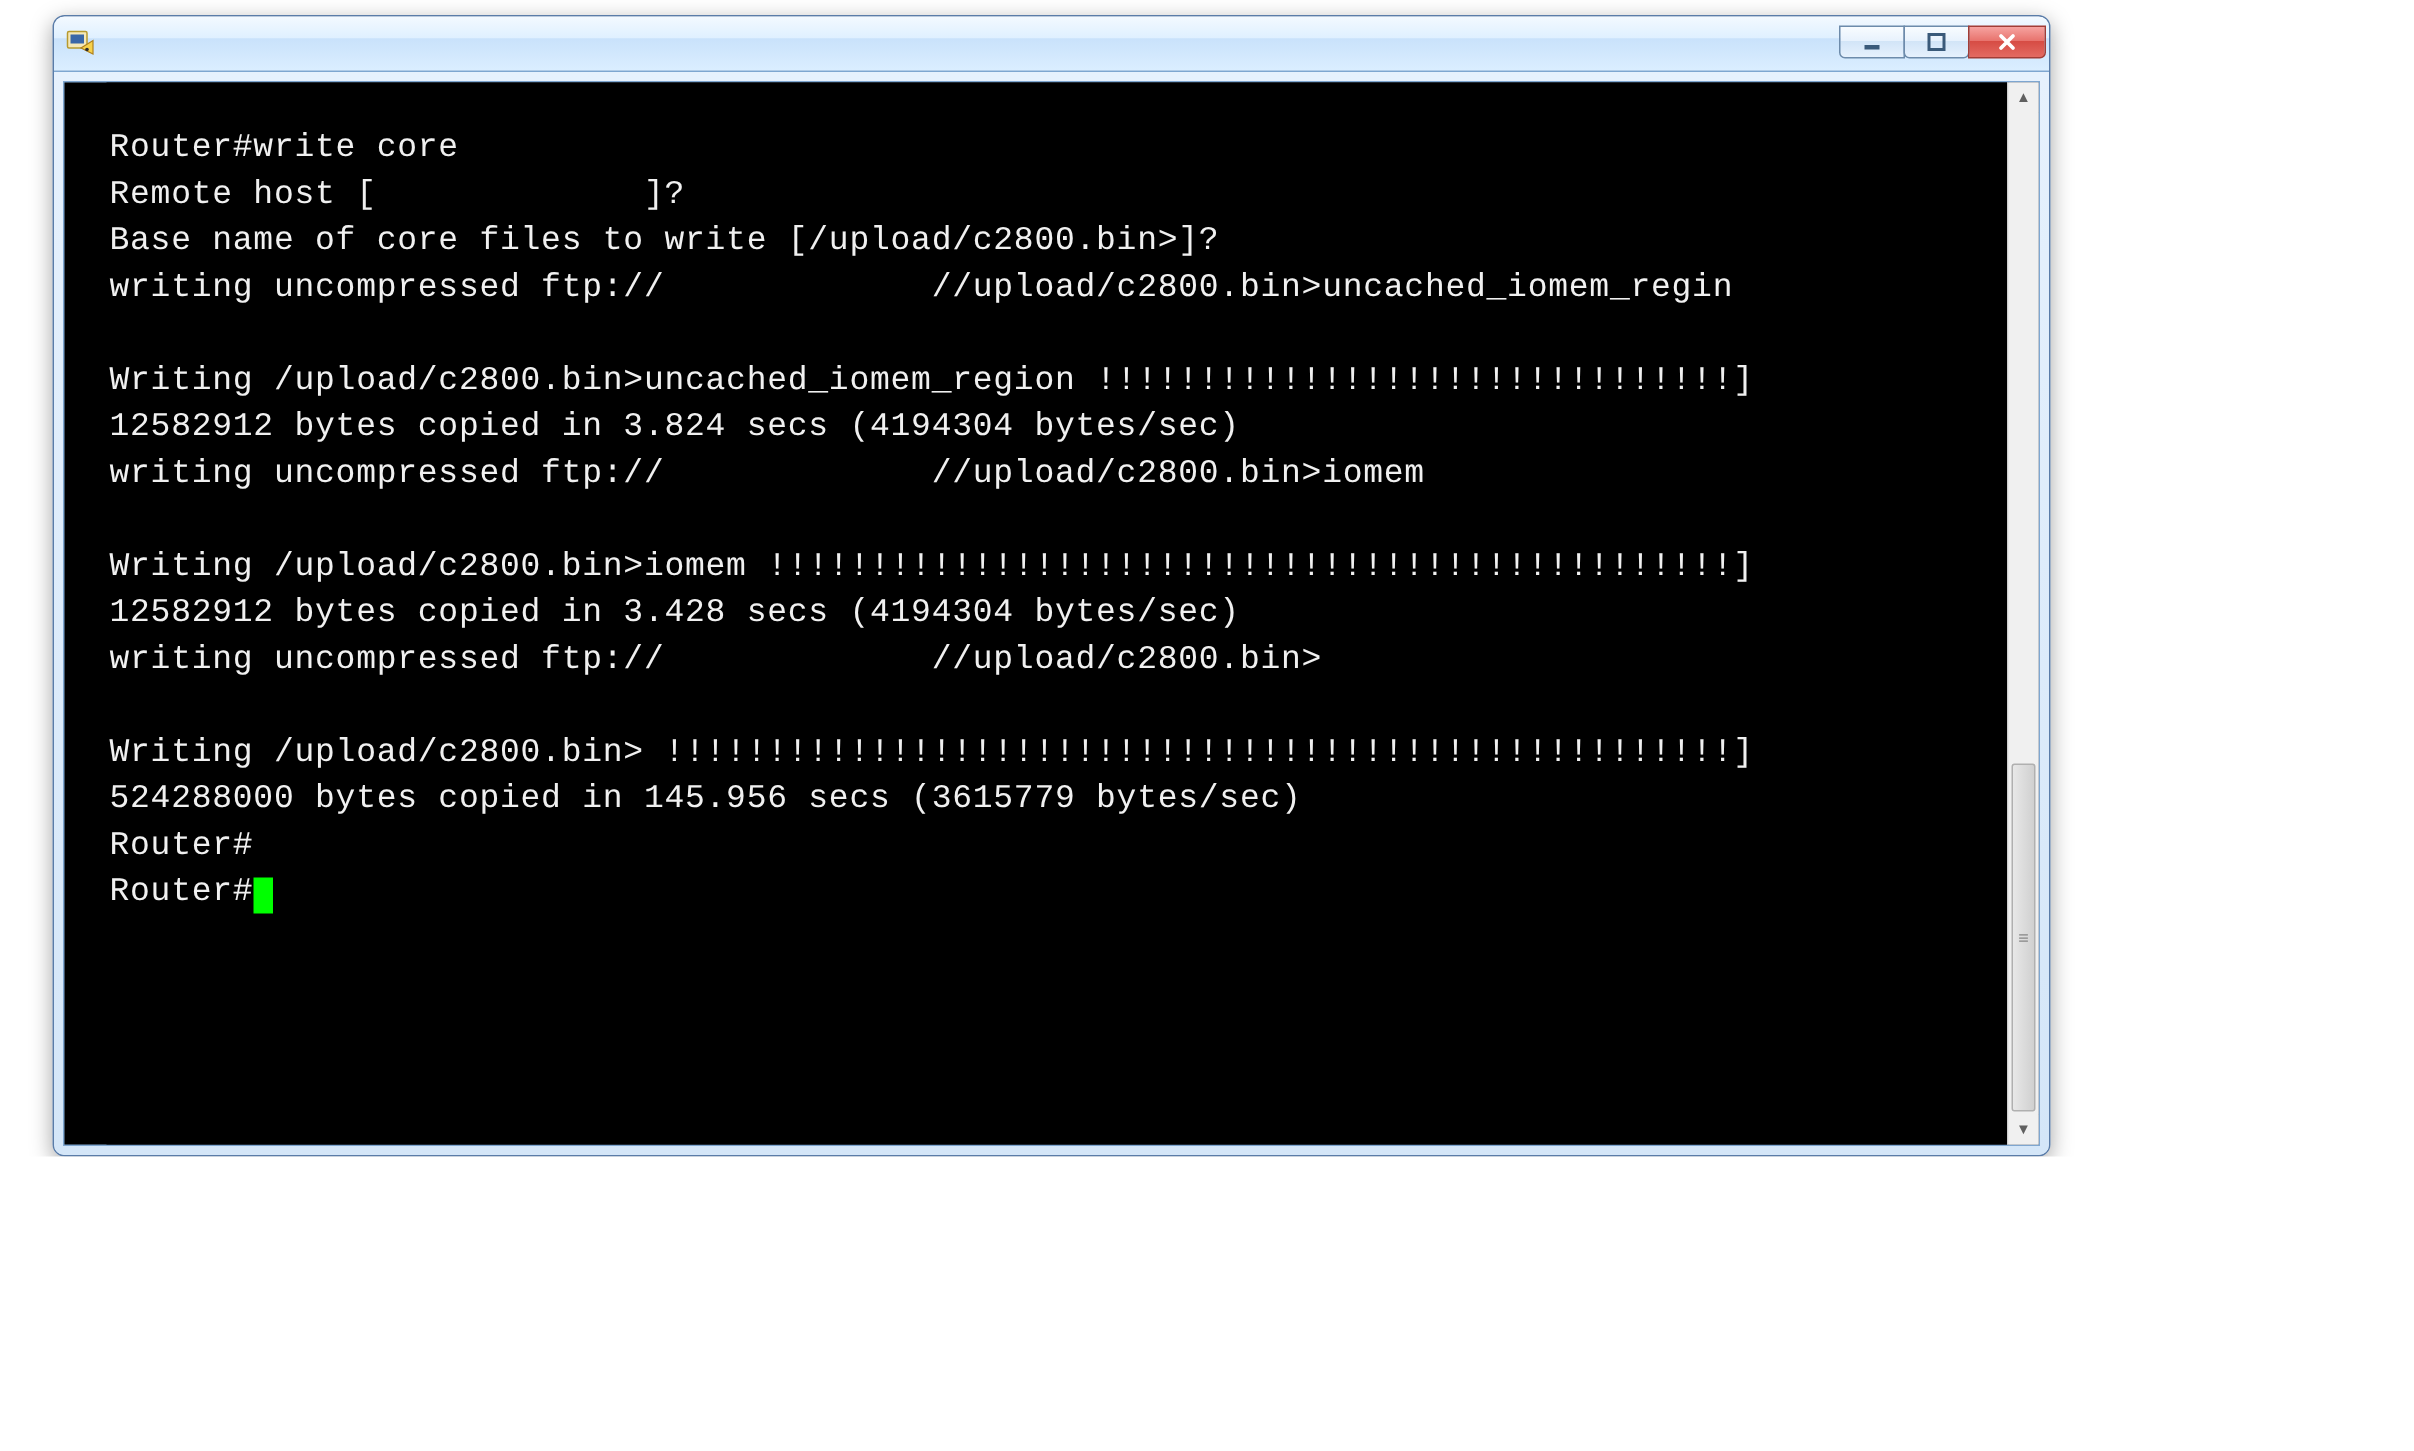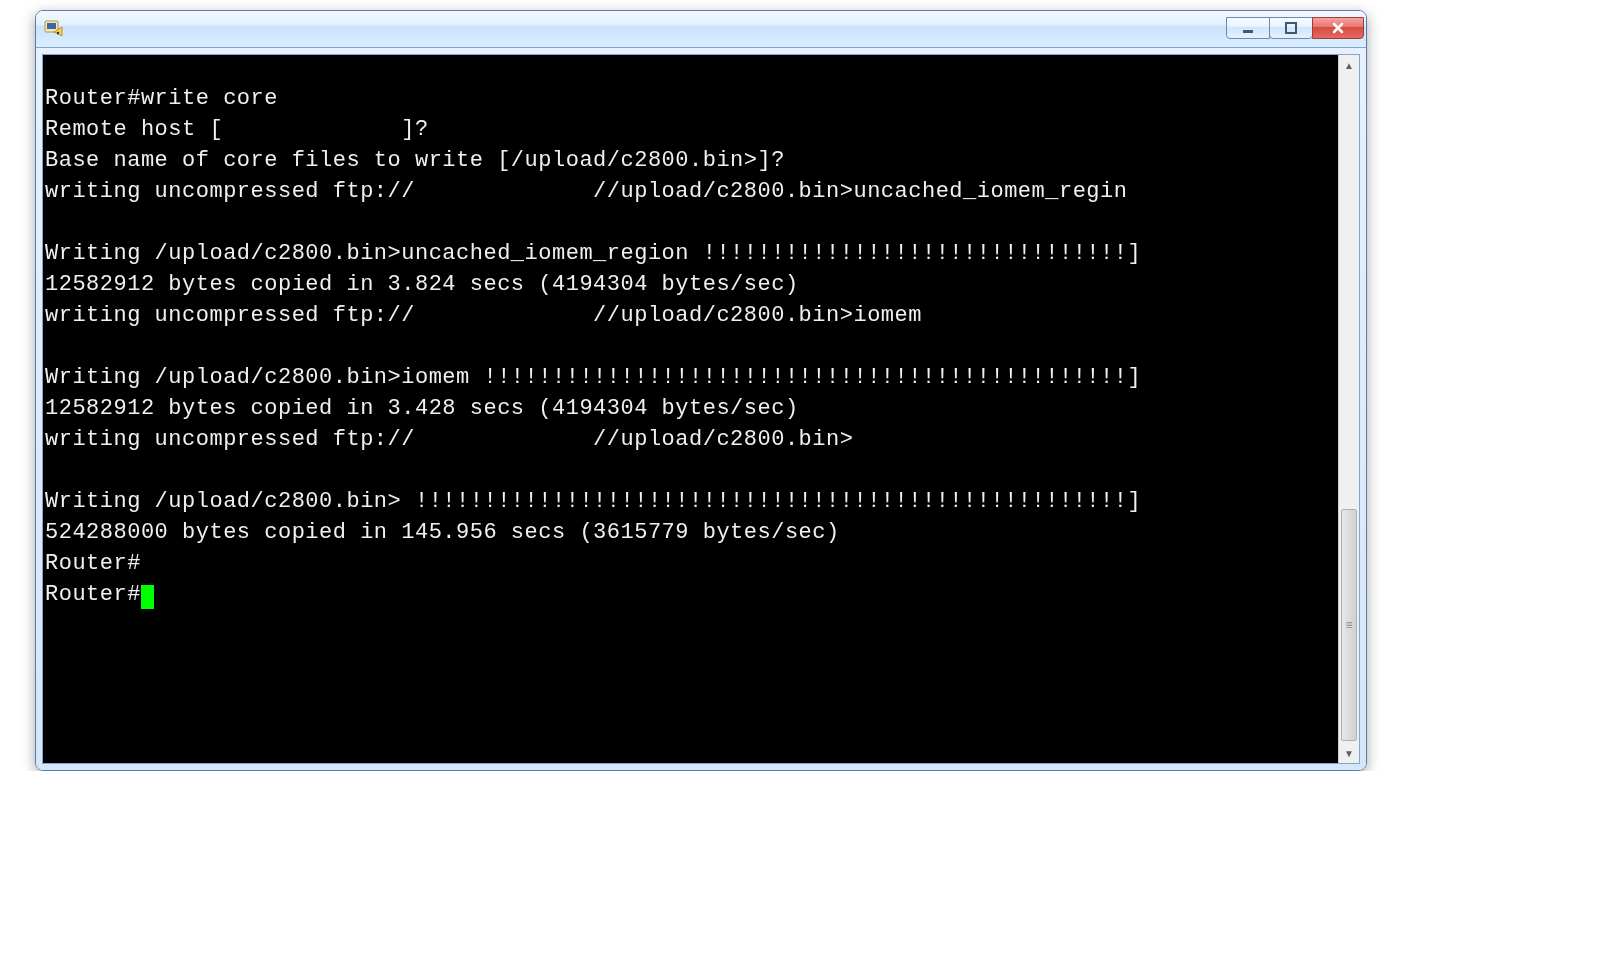--- a/index.html
+++ b/index.html
@@ -87,20 +87,21 @@
       flex: 1;
       background: #000000;
       color: #f0f0f0;
       font-family: "Courier New", Courier, monospace;
       font-size: 22px;
       line-height: 31px;
       padding: 28px 0 0 2px;
       white-space: pre;
       overflow: hidden;
       letter-spacing: 0.5px;
+      margin-left: 28px;
     }
     .terminal .cursor {
       display: inline-block;
       width: 13px;
       height: 24px;
       background: #00ff00;
       vertical-align: text-bottom;
       margin-bottom: -2px;
     }
     .scrollbar {

